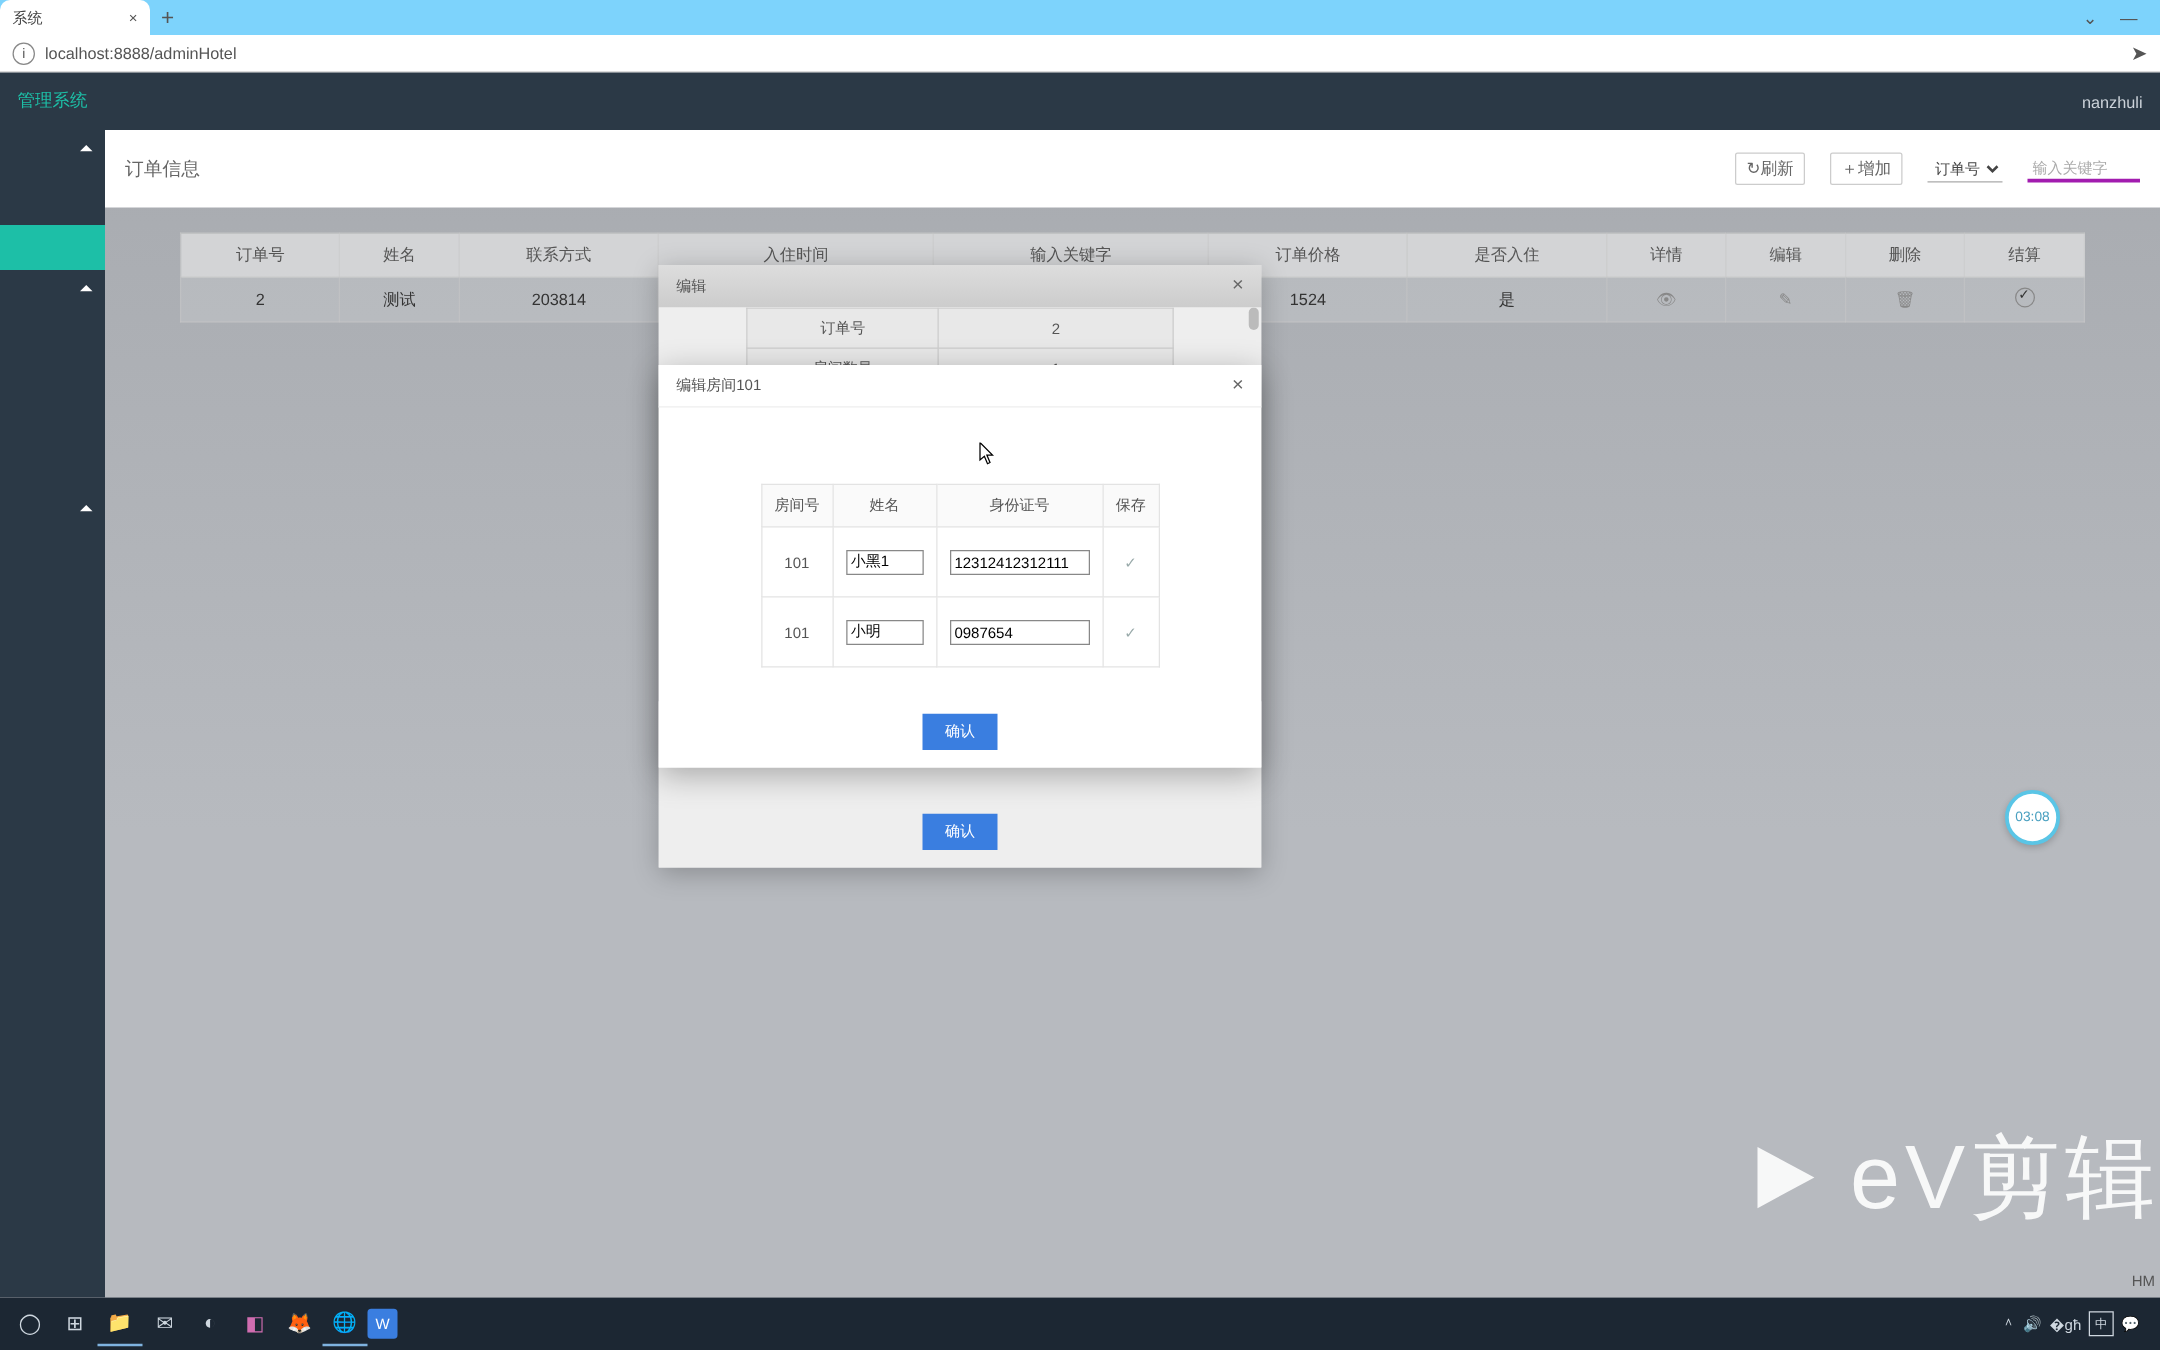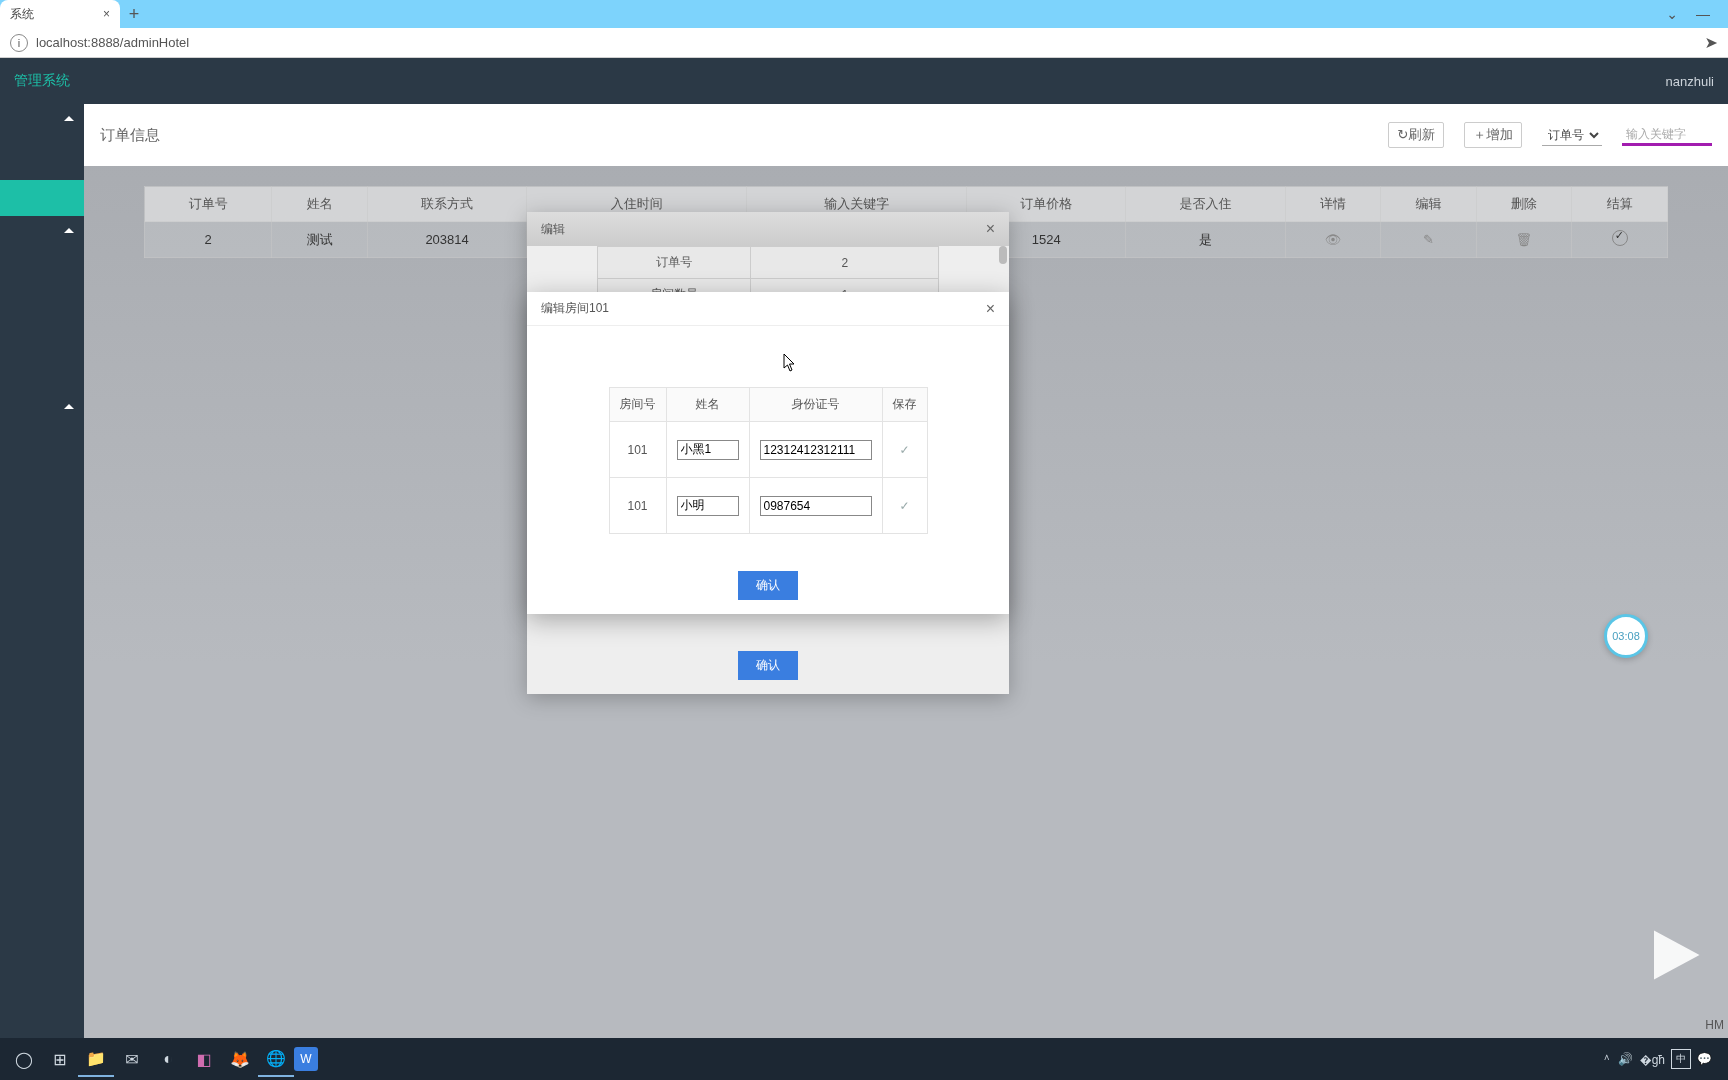--- a/index.html
+++ b/index.html
@@ -75,21 +75,21 @@
 .inner-body th { background:#fafafa; }
 .inner-body input { width: 62px; font-size:12px; padding:2px 3px; border:1px solid #888; }
 .inner-body input.wide { width: 112px; }
 .check-ico { color:#9aa; cursor:pointer; }
 
 
 .cursor { position:absolute; left:783px; top:354px; font-size:14px; color:#000; pointer-events:none; }
 .cursor svg { width:14px; height:18px; }
 
 
-.timer-badge { position:absolute; right:80px; top:614px; width:44px; height:44px; border-radius:50%; background:#fff; border:3px solid #5ac5e6; display:flex; align-items:center; justify-content:center; font-size:11px; color:#4aa0c0; box-shadow:0 2px 6px rgba(0,0,0,0.2); }
+.timer-badge { position:absolute; right:80px; top:632px; width:44px; height:44px; border-radius:50%; background:#fff; border:3px solid #5ac5e6; display:flex; align-items:center; justify-content:center; font-size:11px; color:#4aa0c0; box-shadow:0 2px 6px rgba(0,0,0,0.2); }
 .ev-watermark { position:absolute; right:0; bottom:90px; color:#fff; font-size:72px; font-weight:500; letter-spacing:4px; display:flex; align-items:center; opacity:0.9; }
 .ev-play { width:70px; height:70px; margin-right:18px; }
 .hm-mark { position:absolute; right:4px; bottom:48px; font-size:12px; color:#555; }
 
 
 .taskbar { position:absolute; left:0; right:0; bottom:0; height:42px; background:#1c2733; display:flex; align-items:center; padding:0 6px; }
 .tb-ico { width:36px; height:36px; display:flex; align-items:center; justify-content:center; color:#cfd8e0; font-size:16px; cursor:pointer; }
 .tb-ico.active { border-bottom:2px solid #7fb3e0; }
 .tb-spacer { flex:1; }
 .tb-right { display:flex; align-items:center; gap:6px; color:#cfd8e0; font-size:12px; padding-right:10px; }
@@ -274,20 +274,21 @@
       <path d="M0 0 L0 14 L3.5 11 L6 17 L8 16 L5.5 10 L10 10 Z" fill="#fff" stroke="#000" stroke-width="1"></path>
     </svg>
 </div>
 
 <div class="timer-badge">03:08</div>
 
 <div class="ev-watermark">
   <svg class="ev-play" viewBox="0 0 100 100">
       <path d="M20 15 L20 85 L85 50 Z" fill="#fff"></path>
     </svg>
+  <span>eV剪辑</span>
 </div>
 <div class="hm-mark">HM</div>
 
 <div class="taskbar">
   <div class="tb-ico">◯</div>
   <div class="tb-ico">⊞</div>
   <div class="tb-ico active">📁</div>
   <div class="tb-ico">✉</div>
   <div class="tb-ico">◐</div>
   <div class="tb-ico" style="color:#d06db0">◧</div>

